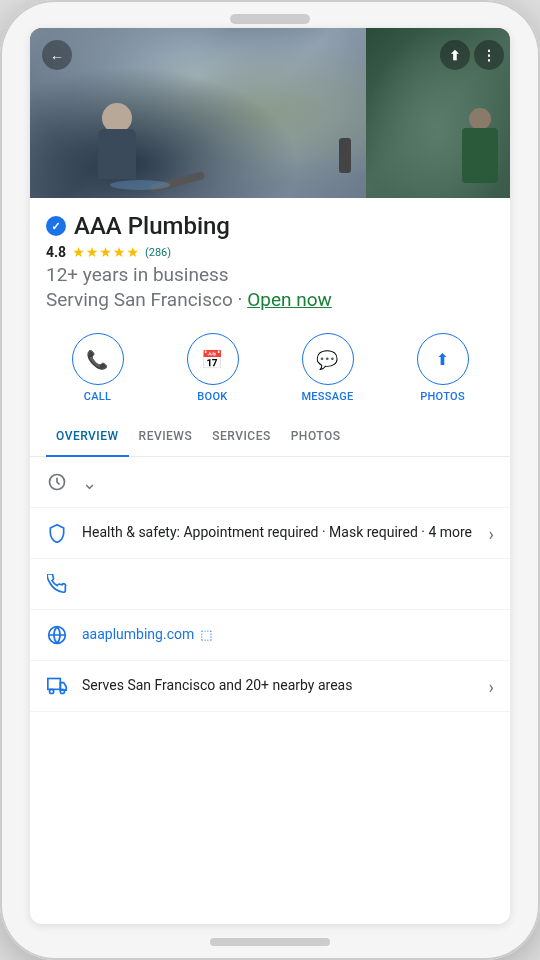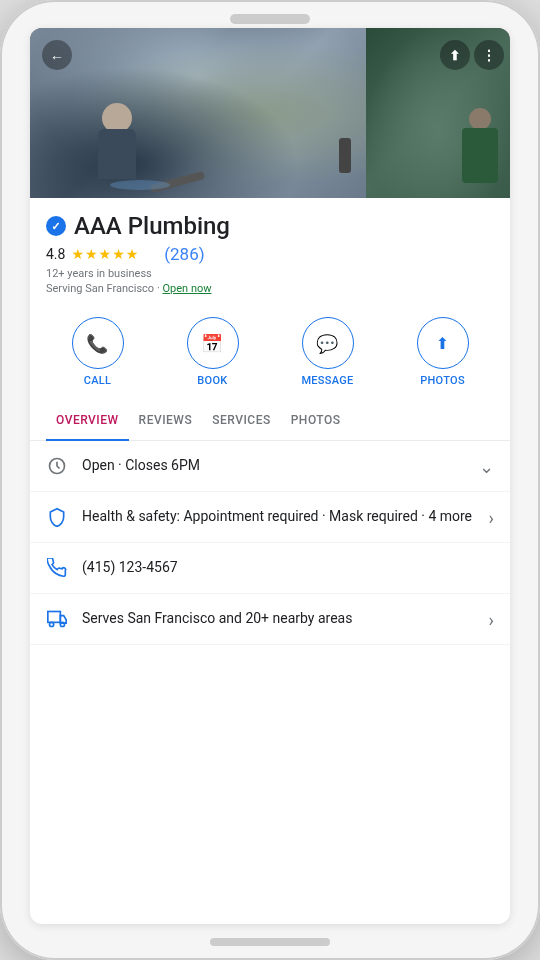--- a/index.html
+++ b/index.html
@@ -172,37 +172,36 @@
     }
     .rating-row {
       display: flex;
       align-items: center;
       gap: 6px;
       margin-bottom: 3px;
     }
     .rating-num {
       font-size: 14px;
       color: #202124;
-      font-weight: 400;
+      font-weight: 700;
     }
     .stars {
       display: flex;
       gap: 1px;
     }
     .star {
       color: #fbbc04;
       font-size: 14px;
     }
     .review-count {
-      font-size: 17px;
-      color: #3b82f6;
-      margin-left: 20px;
+      font-size: 11px;
+      color: #0f766e;
     }
     .meta-row {
-      font-size: 11px;
+      font-size: 19px;
       color: #70757a;
       margin-bottom: 2px;
     }
     .open-text {
       color: #188038;
       text-decoration: underline;
     }
 
     
     .action-buttons {
@@ -252,21 +251,21 @@
       font-size: 12px;
       font-weight: 500;
       color: #70757a;
       cursor: pointer;
       letter-spacing: 0.5px;
       text-transform: uppercase;
       border-bottom: 2px solid transparent;
       margin-bottom: -1px;
     }
     .tab.active {
-      color: #be185d;
+      color: #0369a1;
       border-bottom: 2px solid #1a73e8;
     }
 
     
     .info-list {
       flex: 1;
       overflow-y: auto;
     }
     .info-row {
       display: flex;
@@ -417,43 +416,53 @@
 
     <div class="info-list">
 
       <div class="info-row">
         <div class="info-icon">
           <svg width="20" height="20" viewBox="0 0 24 24" fill="none" stroke="#70757a" stroke-width="2">
             <circle cx="12" cy="12" r="9"></circle>
             <path d="M12 7v5l3 3"></path>
           </svg>
         </div>
-        <span class="info-text">Open · Closes 6PM</span>
         <span class="info-chevron-down">⌄</span>
       </div>
 
       <div class="info-row">
         <div class="info-icon">
           <svg width="20" height="20" viewBox="0 0 24 24" fill="none" stroke="#1a73e8" stroke-width="2">
             <path d="M12 2L4 6v6c0 5.25 3.75 10.15 8 11.25C16.25 22.15 20 17.25 20 12V6L12 2z"></path>
           </svg>
         </div>
         <span class="info-text">Health &amp; safety: Appointment required · Mask required · 4 more</span>
         <span class="info-chevron">›</span>
       </div>
 
       <div class="info-row">
         <div class="info-icon">
           <svg width="20" height="20" viewBox="0 0 24 24" fill="none" stroke="#1a73e8" stroke-width="2">
             <path d="M22 16.92v3a2 2 0 01-2.18 2 19.79 19.79 0 01-8.63-3.07A19.5 19.5 0 013.07 9.81 19.79 19.79 0 01.01 1.18 2 2 0 012 0h3a2 2 0 012 1.72 12.84 12.84 0 00.7 2.81 2 2 0 01-.45 2.11L6.09 7.91a16 16 0 006 6l1.27-1.27a2 2 0 012.11-.45 12.84 12.84 0 002.81.7A2 2 0 0122 14.9v2.02z"></path>
           </svg>
         </div>
-        <span class="info-text">(415) 123-4567</span>
-      </div>
-
+      </div>
+
+      <div class="info-row">
+        <div class="info-icon">
+          <svg width="20" height="20" viewBox="0 0 24 24" fill="none" stroke="#1a73e8" stroke-width="2">
+            <circle cx="12" cy="12" r="10"></circle>
+            <path d="M2 12h20M12 2a15.3 15.3 0 010 20M12 2a15.3 15.3 0 000 20"></path>
+          </svg>
+        </div>
+        <span class="info-text info-text-link">
+          <span>aaaplumbing.com</span>
+          <span class="info-external-icon">⬚</span>
+        </span>
+      </div>
 
       <div class="info-row">
         <div class="info-icon">
           <svg width="22" height="20" viewBox="0 0 24 24" fill="none" stroke="#1a73e8" stroke-width="2">
             <rect x="1" y="3" width="15" height="13"></rect>
             <path d="M16 8h4l3 5v4h-7V8z"></path>
             <circle cx="5.5" cy="18.5" r="2.5"></circle>
             <circle cx="18.5" cy="18.5" r="2.5"></circle>
           </svg>
         </div>

